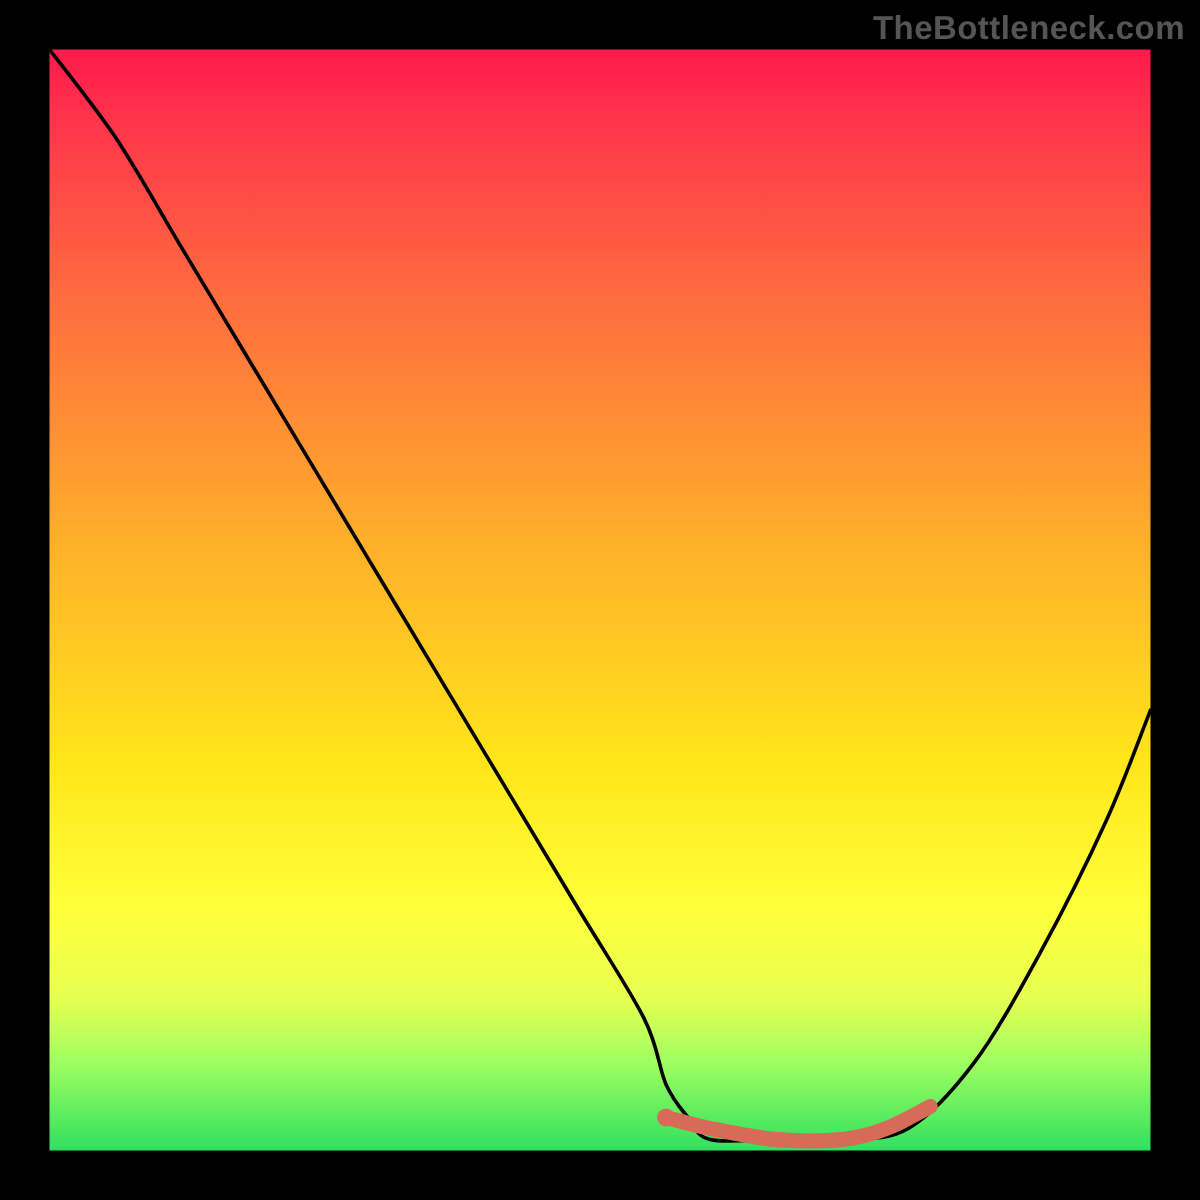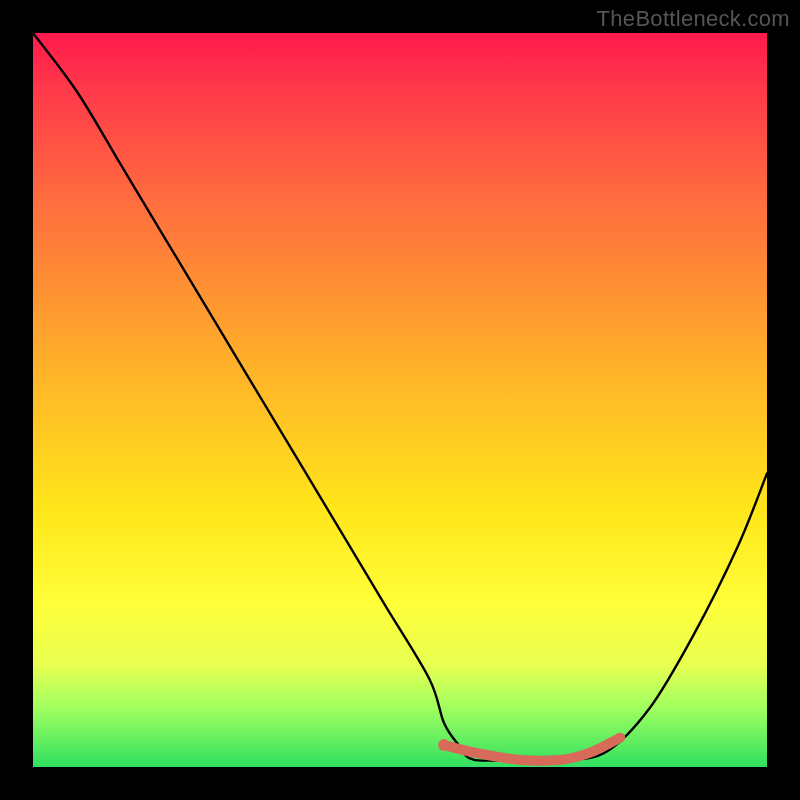--- a/index.html
+++ b/index.html
@@ -44,21 +44,21 @@
     width: 734px;
     height: 734px;
     overflow: visible;
   }
   .watermark {
     position: absolute;
     top: 6px;
     right: 10px;
     color: #555;
     font-size: 22px;
-    font-weight: 400;
+    font-weight: 700;
     letter-spacing: 0.3px;
     user-select: none;
   }
 </style>
 </head>
 <body>
 
 <div class="frame">
   <div class="plot-area">
     <svg class="curve" viewBox="0 0 734 734" preserveAspectRatio="none">

